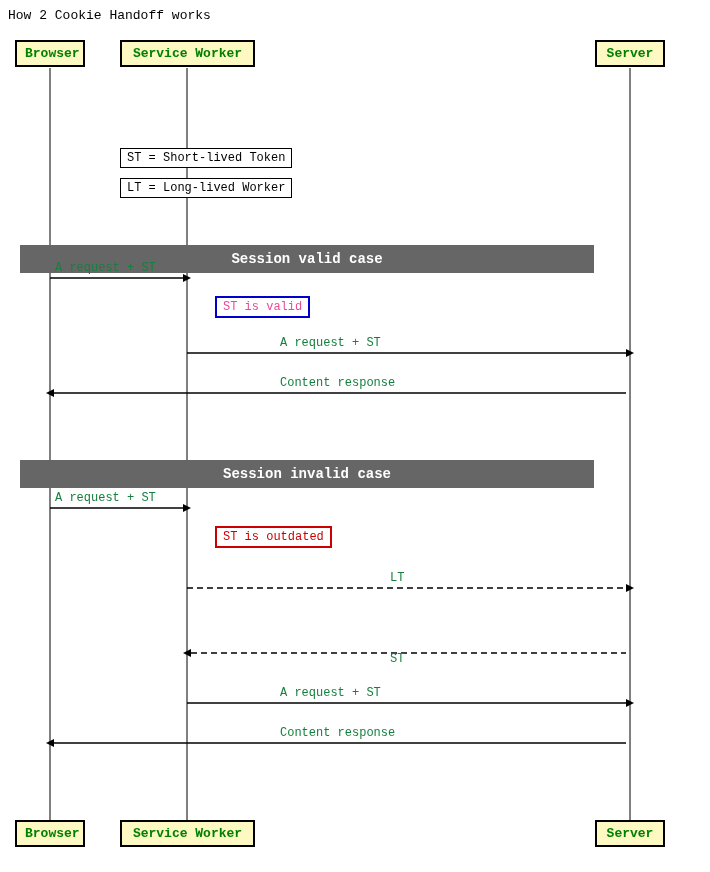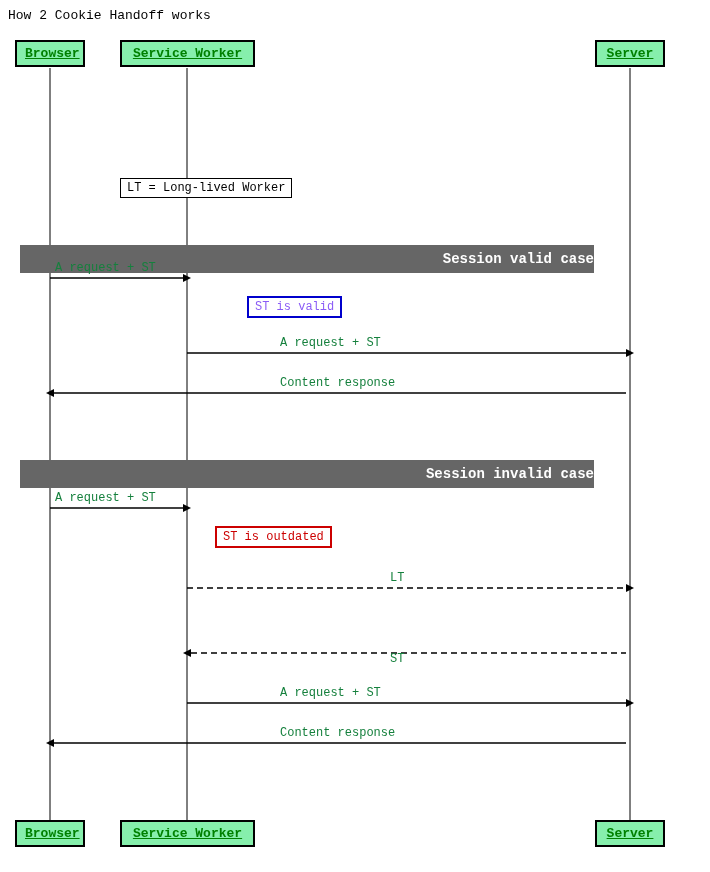--- a/index.html
+++ b/index.html
@@ -26,39 +26,38 @@
       left: 8px;
       font-size: 13px;
       color: #000;
     }
 
     
     .actor-box {
       position: absolute;
       border: 2px solid #000;
       padding: 4px 8px;
-      background: #86efac;
+      background: #fef9c3;
       text-align: center;
       font-weight: bold;
       color: #008000;
       font-size: 13px;
       white-space: nowrap;
-      text-decoration: underline;
     }
 
     
     .section-header {
       position: absolute;
       left: 20px;
       right: 20px;
       height: 28px;
       background: #666;
       display: flex;
       align-items: center;
-      justify-content: flex-end;
+      justify-content: center;
       color: #fff;
       font-weight: bold;
       font-size: 14px;
     }
 
     .arrow-label {
       position: absolute;
       font-size: 12px;
       color: #15803d;
       white-space: nowrap;
@@ -69,22 +68,21 @@
       position: absolute;
       border: 2px solid;
       padding: 2px 6px;
       font-size: 12px;
       background: #fff;
       white-space: nowrap;
     }
 
     .note-box-blue {
       border-color: #00c;
-      color: #8b5cf6;
-      margin-left: 32px;
+      color: #ec4899;
     }
 
     .note-box-red {
       border-color: #c00;
       color: #c00;
     }
 
     
     .arrows-svg {
       position: absolute;
@@ -132,20 +130,23 @@
     <polygon points="626,699 634,703 626,707" fill="#000"></polygon>
 
     <line x1="54" y1="743" x2="626" y2="743" stroke="#000" stroke-width="1.5"></line>
     <polygon points="54,739 46,743 54,747" fill="#000"></polygon>
   </svg>
 
   <div class="actor-box" style="left:15px;top:40px;width:70px;">Browser</div>
   <div class="actor-box" style="left:120px;top:40px;width:135px;">Service Worker</div>
   <div class="actor-box" style="left:595px;top:40px;width:70px;">Server</div>
 
+  <div class="note-box" style="left:120px;top:148px;border:1px solid #000;color:#000;">
+    <span>ST = Short-lived Token</span>
+  </div>
 
   <div class="note-box" style="left:120px;top:178px;border:1px solid #000;color:#000;">
     <span>LT = Long-lived Worker</span>
   </div>
 
   <div class="section-header" style="top:245px;">
     <span>Session valid case</span>
   </div>
 
   <div class="arrow-label" style="left:55px;top:261px;">A request + ST</div>

